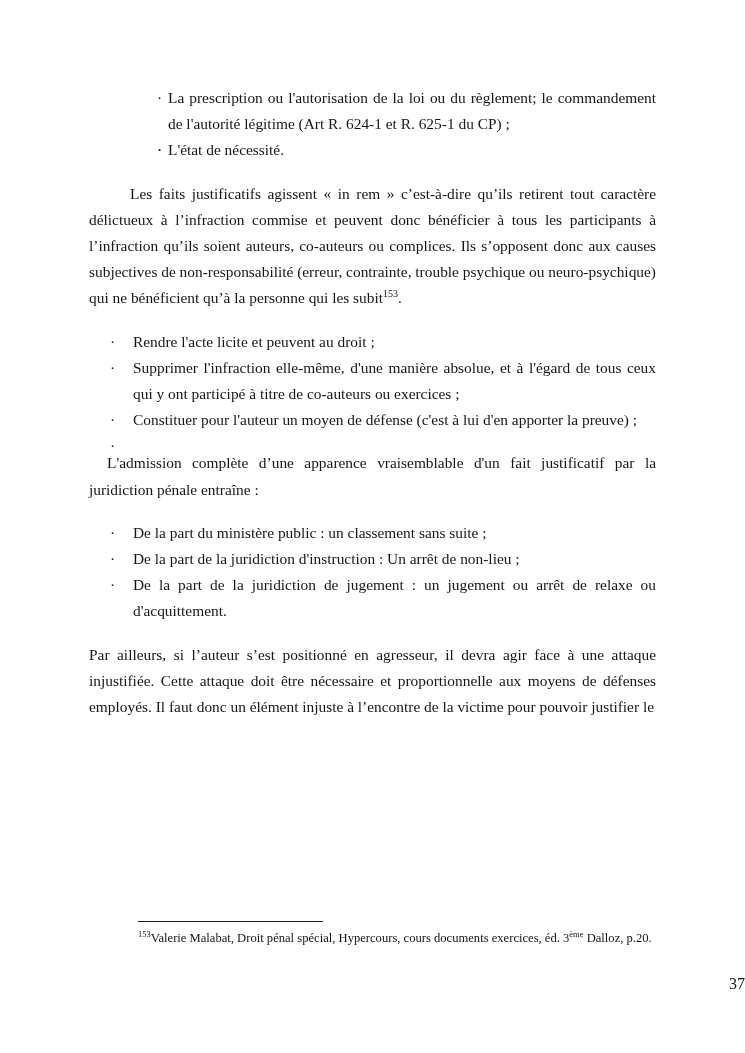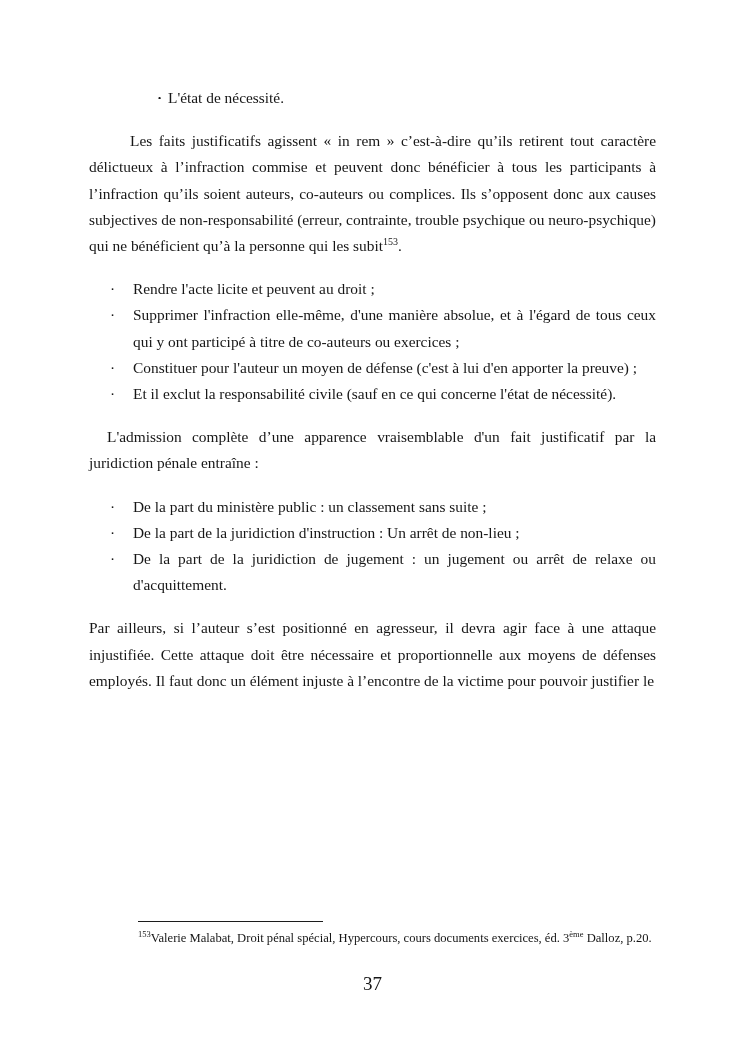--- a/index.html
+++ b/index.html
@@ -68,33 +68,34 @@
   .footnote sup {
     font-size: 8.5px;
     line-height: 0;
     vertical-align: super;
   }
   .page-number {
     position: absolute;
     left: 0;
     right: 0;
     top: 971px;
-    text-align: center;
-    font-size: 19px;
+    text-align: right;
+    font-size: 16px;
   }
 </style>
 </head>
 <body>
 
 <div class="page">
   <div class="content">
 
     <ul class="bullets lvl2">
       <li>
         <span class="bullet">·</span>
+        <span>La prescription ou l'autorisation de la loi ou du règlement; le commandement de l'autorité légitime (Art R. 624-1 et R. 625-1 du CP) ;</span>
       </li>
       <li>
         <span class="bullet">·</span>
       </li>
       <li>
         <span class="bullet">·</span>
         <span>L'état de nécessité.</span>
       </li>
     </ul>
 
@@ -109,21 +110,20 @@
       <li>
         <span class="bullet">·</span>
         <span>Supprimer  l'infraction elle-même, d'une manière absolue, et à l'égard de tous ceux qui y ont participé à titre de co-auteurs ou exercices ;</span>
       </li>
       <li>
         <span class="bullet">·</span>
         <span>Constituer  pour l'auteur un moyen de défense (c'est à lui d'en apporter la preuve) ;</span>
       </li>
       <li>
         <span class="bullet">·</span>
-        <span>Et il exclut la responsabilité civile (sauf en ce qui concerne l'état de nécessité).</span>
       </li>
     </ul>
 
     <p class="ind-18">L'admission complète d’une apparence vraisemblable d'un fait justificatif par la juridiction pénale entraîne :</p>
 
     <ul class="bullets lvl1">
       <li>
         <span class="bullet">·</span>
         <span>De la part du ministère public : un classement sans suite ;</span>
       </li>

